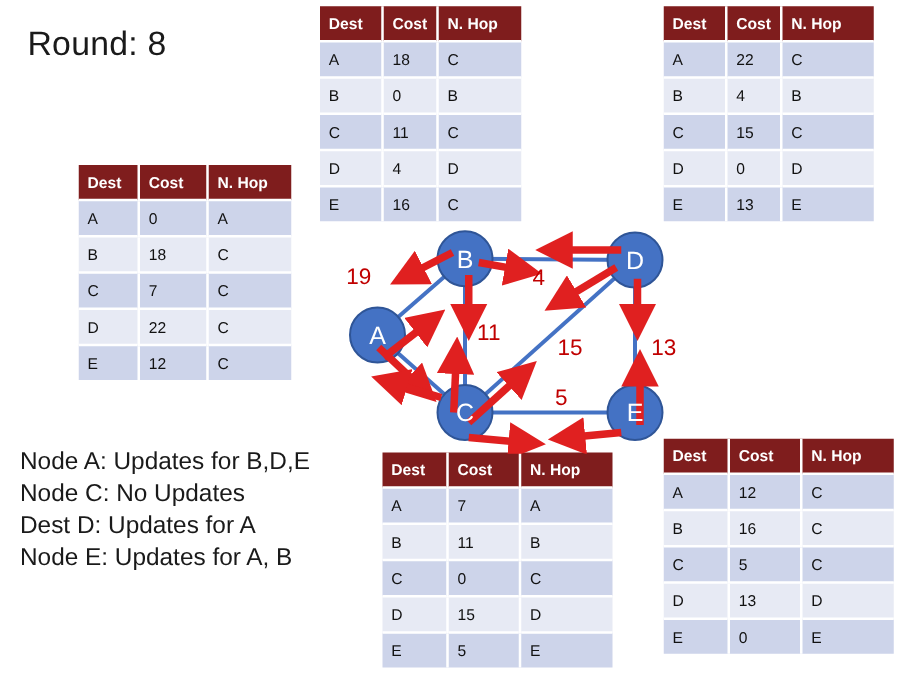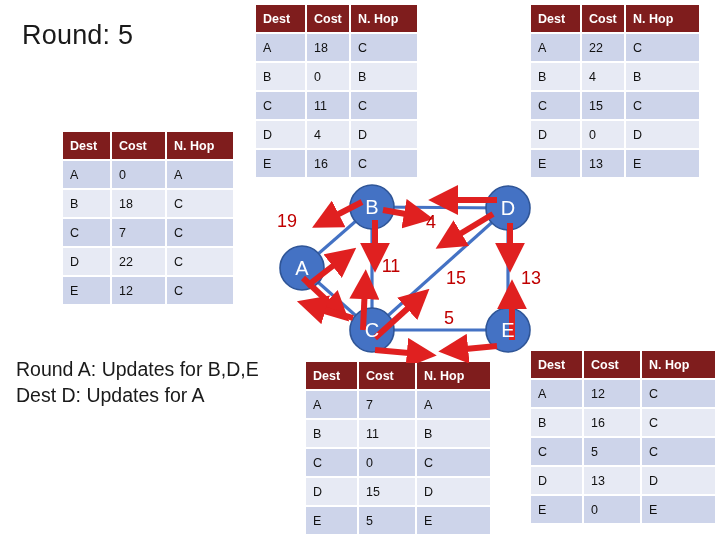--- a/index.html
+++ b/index.html
@@ -71,21 +71,21 @@
     position:absolute;left:16px;top:357px;
     font-size:19.5px;color:#1a1a1a;line-height:25.5px;
   }
   #notes div{white-space:nowrap;}
 </style>
 </head>
 <body>
 
 <div class="stage">
 
-  <div id="round-title">Round: 5</div>
+  <div id="round-title">Round: 8</div>
 
   <table class="dvtable" id="table-a">
     <colgroup>
         <col class="c1">
         <col class="c2">
         <col class="c3">
       </colgroup>
     <thead>
       <tr>
         <th>Dest</th>
@@ -358,17 +358,19 @@
     <g font-family="Liberation Sans, sans-serif" font-size="20" fill="#ffffff" text-anchor="middle">
       <text x="37" y="97">A</text>
       <text x="107" y="36">B</text>
       <text x="107" y="159">C</text>
       <text x="243" y="37">D</text>
       <text x="243" y="159">E</text>
     </g>
   </svg>
 
   <div id="notes">
-    <div>Round A: Updates for B,D,E</div>
+    <div>Node A: Updates for B,D,E</div>
+    <div>Node C: No Updates</div>
     <div>Dest D: Updates for A</div>
+    <div>Node E: Updates for A, B</div>
   </div>
 
 </div>
 
 </body></html>

